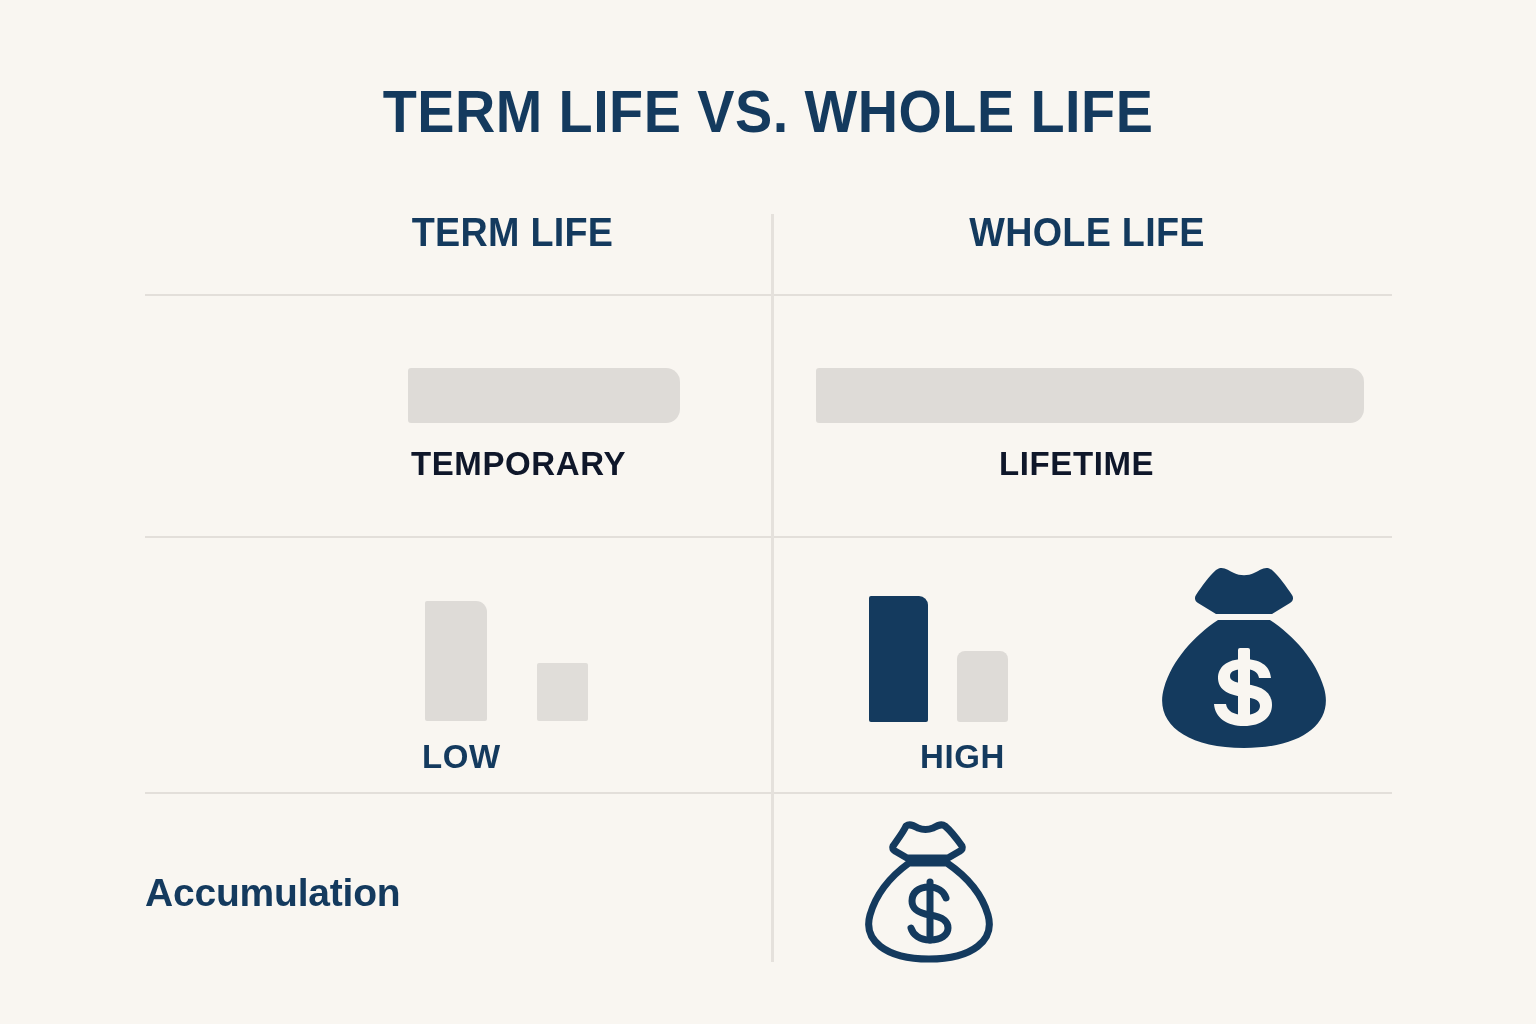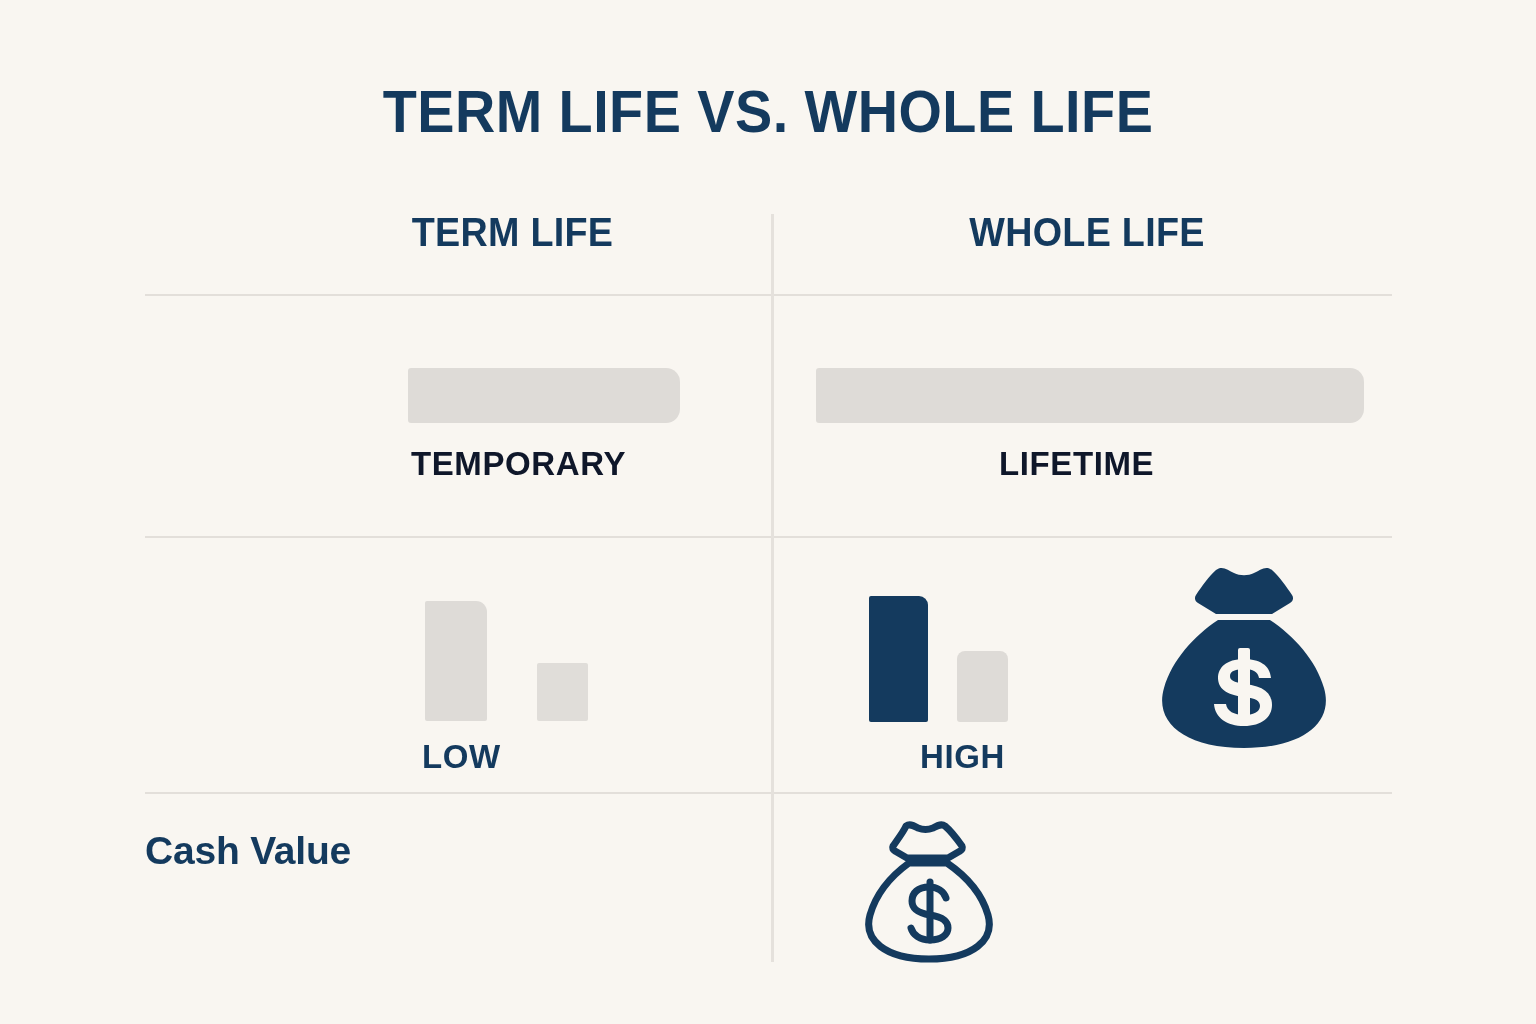--- a/index.html
+++ b/index.html
@@ -199,21 +199,22 @@
       <path d="M58 6 C64 1 70 6 76 9 C82 12 90 12 96 9 C102 6 108 1 114 6 C121 12 128 22 134 31 C136 34 135 37 132 39 L114 50 L58 50 L40 39 C37 37 36 34 38 31 C44 22 51 12 58 6 Z" fill="#143A5E"></path>
       <path d="M60 56 L112 56 C136 72 158 96 166 124 C176 158 146 184 86 184 C26 184 -4 158 6 124 C14 96 36 72 60 56 Z" fill="#143A5E"></path>
       <g fill="#F9F6F1">
         <rect x="80" y="84" width="12" height="76" rx="2"></rect>
         <path d="M86 95 C68 95 60 104 60 114 C60 124 68 131 86 133 C98 134 102 137 102 142 C102 148 95 151 86 151 C76 151 69 147 68 140 L56 140 C57 154 69 162 86 162 C104 162 114 153 114 141 C114 129 105 122 87 120 C75 118 72 116 72 112 C72 107 78 105 86 105 C95 105 100 108 101 114 L113 114 C112 101 101 95 86 95 Z"></path>
       </g>
     </svg>
   </div>
 
   <div class="row-label r3">
-    <span>Cash Value</span><br>
+    <br>
+    <span>Accumulation</span>
   </div>
   <div class="bag-outline">
     <svg viewBox="0 0 136 146" xmlns="http://www.w3.org/2000/svg">
       <g fill="none" stroke="#143A5E" stroke-width="7" stroke-linejoin="round" stroke-linecap="round">
         <path d="M44 8 C48 5 52 8 56 10 C61 12 66 12 71 10 C75 8 79 5 83 8 C89 13 95 21 100 28 C101 30 100 32 98 33 L86 40 L45 40 L33 33 C31 32 30 30 31 28 C36 21 42 13 44 8 Z"></path>
         <path d="M47 45 L85 45 C104 58 120 76 126 97 C133 122 111 141 67 141 C23 141 1 122 8 97 C14 76 29 58 47 45 Z"></path>
         <path d="M68 64 L68 122"></path>
         <path d="M84 80 C82 73 75 69 67 69 C56 69 50 75 50 83 C50 91 56 95 68 97 C81 99 86 103 86 110 C86 117 79 122 68 122 C58 122 51 117 49 110"></path>
       </g>
     </svg>

